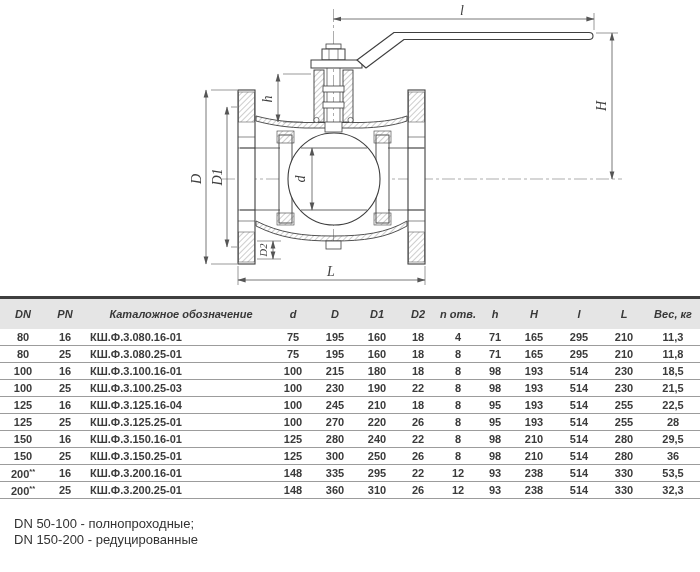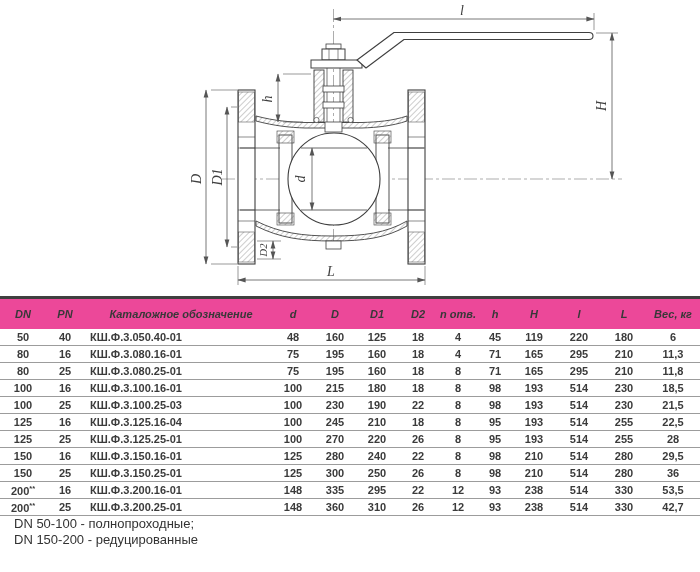--- a/index.html
+++ b/index.html
@@ -3,21 +3,21 @@
 <meta charset="utf-8">
 <style>
   html,body{margin:0;padding:0;background:#ffffff;width:700px;height:572px;overflow:hidden;
     font-family:"Liberation Sans",sans-serif;-webkit-font-smoothing:antialiased;}
   #stage{position:relative;width:700px;height:572px;background:#fff;}
   
   #drawing{position:absolute;left:0;top:0;}
   
   table.specs{position:absolute;left:0;top:296px;width:700px;border-collapse:collapse;table-layout:fixed;}
   table.specs th{
-    background:#ec4899;border-top:3px solid #3f3f3f;height:30px;
+    background:#e5e5e5;border-top:3px solid #3f3f3f;height:30px;
     font:italic 700 11px "Liberation Sans",sans-serif;color:#383838;text-align:center;padding:0;}
   table.specs th.cat{text-align:center;padding-left:6px;}
   table.specs td{
     height:16px;border-bottom:1px solid #9c9c9c;
     font:700 11px "Liberation Sans",sans-serif;color:#3b3b3b;text-align:center;padding:0;white-space:nowrap;}
   table.specs td.cat{text-align:left;padding-left:6px;}
   table.specs sup{font-size:7.5px;vertical-align:4px;}
   
   #notes{position:absolute;left:5px;top:516px;font:400 13px "Liberation Sans",sans-serif;
     color:#333;line-height:15.5px;margin-left:9px;}
@@ -188,35 +188,20 @@
           <th>n отв.</th>
           <th>h</th>
           <th>H</th>
           <th>l</th>
           <th>L</th>
           <th>Вес, кг</th>
         </tr>
     </thead>
     <tbody id="body-rows">
         <tr>
-          <td>50</td>
-          <td>40</td>
-          <td class="cat">КШ.Ф.3.050.40-01</td>
-          <td>48</td>
-          <td>160</td>
-          <td>125</td>
-          <td>18</td>
-          <td>4</td>
-          <td>45</td>
-          <td>119</td>
-          <td>220</td>
-          <td>180</td>
-          <td>6</td>
-        </tr>
-        <tr>
           <td>80</td>
           <td>16</td>
           <td class="cat">КШ.Ф.3.080.16-01</td>
           <td>75</td>
           <td>195</td>
           <td>160</td>
           <td>18</td>
           <td>4</td>
           <td>71</td>
           <td>165</td>
@@ -350,21 +335,21 @@
           <td class="cat">КШ.Ф.3.200.25-01</td>
           <td>148</td>
           <td>360</td>
           <td>310</td>
           <td>26</td>
           <td>12</td>
           <td>93</td>
           <td>238</td>
           <td>514</td>
           <td>330</td>
-          <td>42,7</td>
+          <td>32,3</td>
         </tr>
       </tbody>
   </table>
 
   <div id="notes">
     <div>DN 50-100 - полнопроходные;</div>
     <div>DN 150-200 - редуцированные</div>
   </div>
 
 </div>

